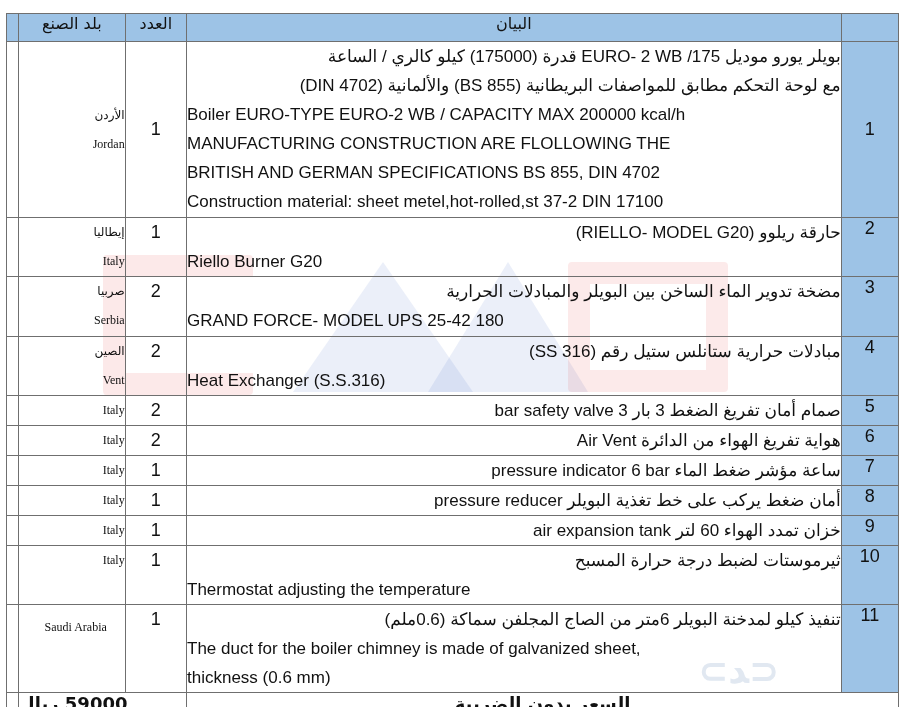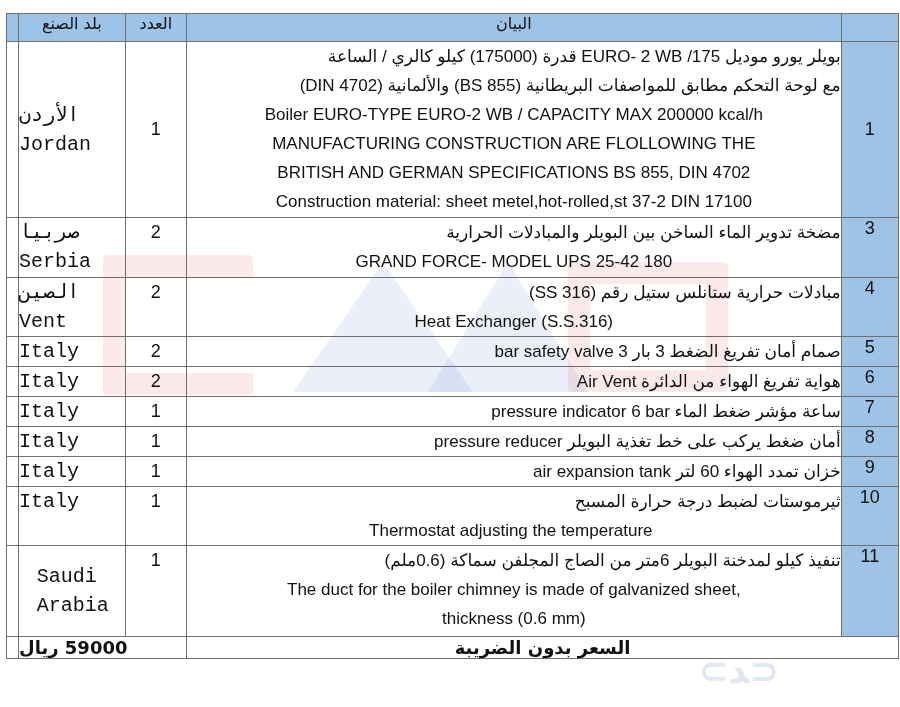--- a/index.html
+++ b/index.html
@@ -16,25 +16,25 @@
   table.items { position: absolute; left: -2px; top: 13px; border-collapse: collapse; table-layout: fixed; width: 893px; }
   table.items td, table.items th { border: 1px solid #6f6f6f; padding: 0; vertical-align: top; font-weight: normal; }
   .c-extra { width: 12px; }
   .c-country { width: 106px; }
   .c-qty { width: 61px; }
   .c-desc { width: 651px; }
   .c-no { width: 57px; }
 
   thead th { background: #9dc3e6; height: 27px; font-size: 16px; text-align: center; vertical-align: middle; border-color: #4a6a8a; }
   td.no { background: #9dc3e6; text-align: center; font-size: 18px; font-family: "Liberation Sans", sans-serif; border-color: #4a6a8a; }
-  td.country { text-align: left; font-size: 20px; line-height: 29px; font-family: Liberation Mono, monospace; }
+  td.country { text-align: right; font-size: 12px; line-height: 29px; font-family: Liberation Serif, serif; }
   td.qty { text-align: center; font-size: 18px; line-height: 29px; font-family: "Liberation Sans", sans-serif; }
   td.desc { font-size: 17px; line-height: 29px; padding-right: 8px; font-family: "Liberation Sans", sans-serif; }
   .line-ar { direction: rtl; text-align: right; white-space: nowrap; }
-  .line-en { direction: ltr; text-align: center; white-space: nowrap; }
+  .line-en { direction: ltr; text-align: left; white-space: nowrap; }
   .country-ar { direction: rtl; }
   td.extra { }
   tr.total td { height: 20px; font-weight: bold; font-size: 18px; }
   .total-label { text-align: center; direction: rtl; }
   .total-value { direction: rtl; text-align: left; padding-left: 4px; white-space: nowrap; }
   .vmid { vertical-align: middle !important; }
 </style>
 </head>
 <body>
 
@@ -74,20 +74,33 @@
           <div class="line-ar">بويلر يورو موديل EURO- 2 WB /175 قدرة (175000) كيلو كالري / الساعة</div>
           <div class="line-ar">مع لوحة التحكم مطابق للمواصفات البريطانية (BS 855) والألمانية (DIN 4702)</div>
           <div class="line-en">Boiler EURO-TYPE EURO-2 WB / CAPACITY MAX 200000 kcal/h</div>
           <div class="line-en">MANUFACTURING CONSTRUCTION ARE FLOLLOWING THE</div>
           <div class="line-en">BRITISH AND GERMAN SPECIFICATIONS BS 855, DIN 4702</div>
           <div class="line-en">Construction material: sheet metel,hot-rolled,st 37-2 DIN 17100</div>
         </td>
         <td class="no vmid">1</td>
       </tr>
 
+      <tr style="height:59px">
+        <td class="extra"></td>
+        <td class="country">
+          <div class="country-ar">إيطاليا</div>
+          <div>Italy</div>
+        </td>
+        <td class="qty">1</td>
+        <td class="desc">
+          <div class="line-ar">حارقة ريلوو (RIELLO-  MODEL G20)</div>
+          <div class="line-en">Riello Burner G20</div>
+        </td>
+        <td class="no">2</td>
+      </tr>
 
       <tr style="height:60px">
         <td class="extra"></td>
         <td class="country">
           <div class="country-ar">صربيا</div>
           <div>Serbia</div>
         </td>
         <td class="qty">2</td>
         <td class="desc">
           <div class="line-ar">مضخة تدوير الماء الساخن  بين البويلر والمبادلات الحرارية</div>
@@ -167,21 +180,21 @@
         <td class="desc">
           <div class="line-ar">ثيرموستات لضبط درجة حرارة المسبح</div>
           <div class="line-en" style="padding-right:6px">Thermostat adjusting the temperature</div>
         </td>
         <td class="no">10</td>
       </tr>
 
       <tr style="height:88px">
         <td class="extra"></td>
         <td class="country" style="padding-top:0">
-          <div style="width:70px;margin:16px auto;white-space:normal;">Saudi Arabia</div>
+          <div style="width:70px;margin:8px auto;white-space:normal;">Saudi Arabia</div>
         </td>
         <td class="qty">1</td>
         <td class="desc">
           <div class="line-ar">تنفيذ كيلو لمدخنة البويلر 6متر من الصاج المجلفن سماكة (0.6ملم)</div>
           <div class="line-en">The duct for the boiler chimney is made of galvanized sheet,</div>
           <div class="line-en">thickness (0.6 mm)</div>
         </td>
         <td class="no">11</td>
       </tr>
 

